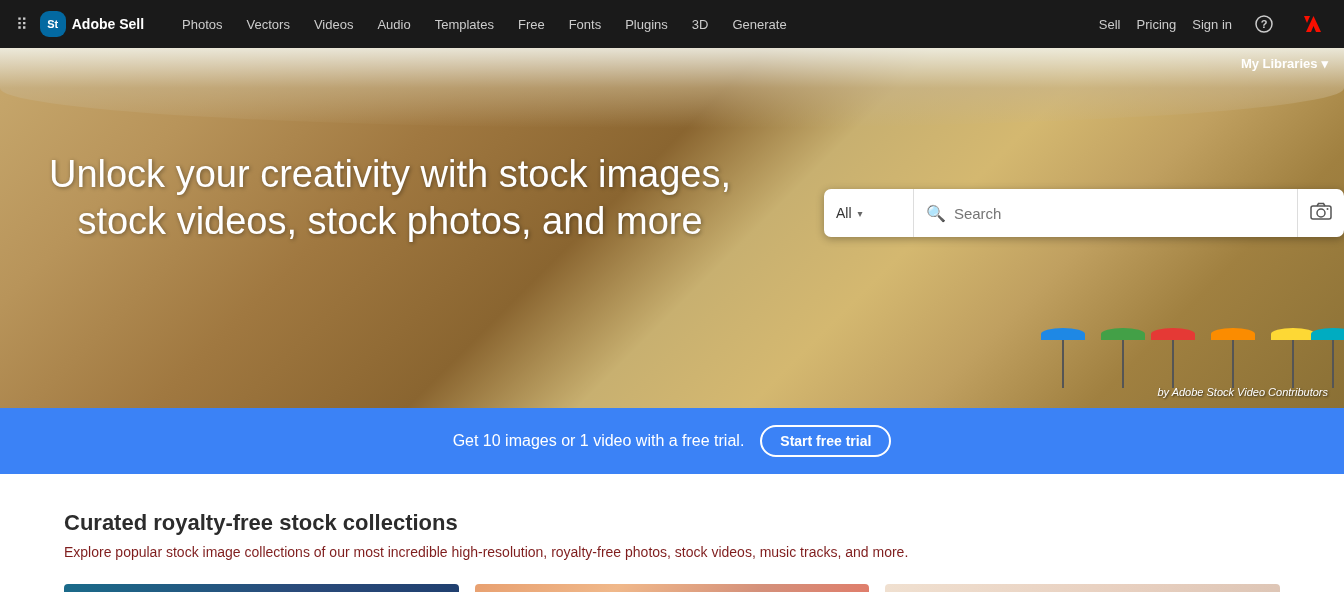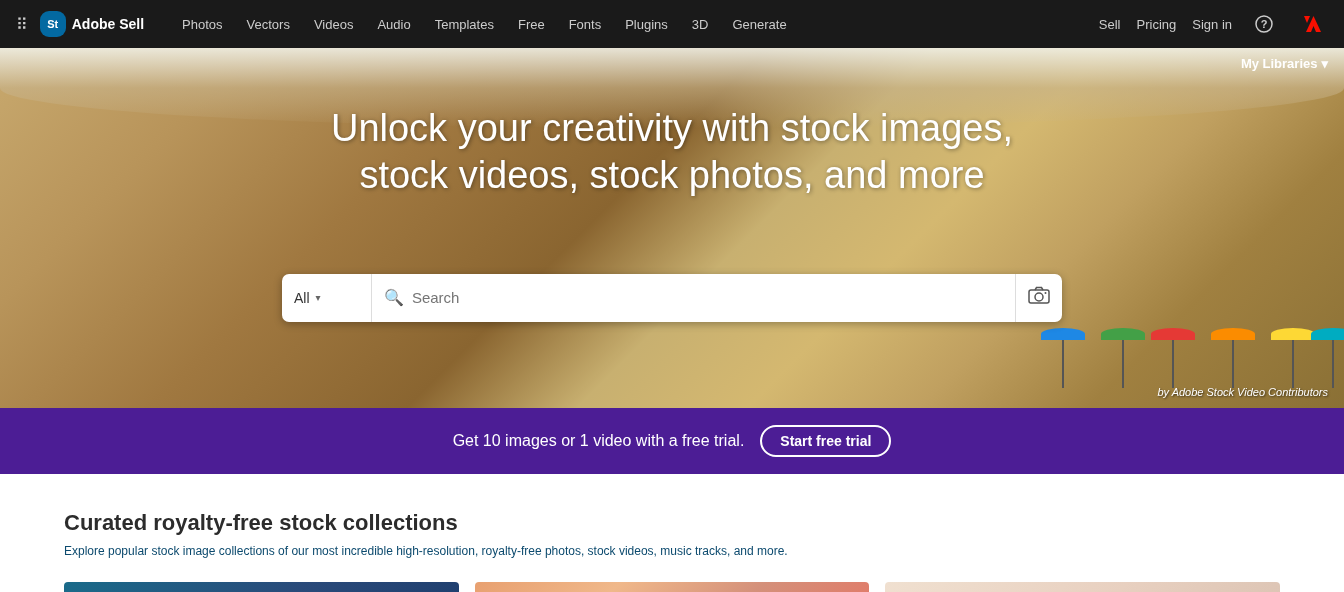--- a/index.html
+++ b/index.html
@@ -157,21 +157,21 @@
       right: 16px;
       color: #fff;
       font-size: 11px;
       font-style: italic;
       text-shadow: 1px 1px 2px rgba(0,0,0,0.6);
     }
     .hero-content {
       position: absolute;
       top: 0; left: 0; right: 0; bottom: 0;
       display: flex;
-      flex-direction: column;
+      flex-direction: row;
       align-items: center;
       justify-content: center;
       padding-bottom: 30px;
       gap: 44px;
     }
     .hero-title {
       color: #fff;
       font-size: 38px;
       font-weight: 300;
       text-align: center;
@@ -248,21 +248,21 @@
       font-size: 13px;
       font-weight: 600;
       cursor: pointer;
       display: flex;
       align-items: center;
       gap: 4px;
     }
 
     
     .promo-banner {
-      background: #4c1d95;
+      background: #3b82f6;
       height: 66px;
       display: flex;
       align-items: center;
       justify-content: center;
       gap: 16px;
     }
     .promo-text {
       color: #fff;
       font-size: 16px;
     }
@@ -283,22 +283,22 @@
       padding: 36px 64px 20px;
       background: #fff;
     }
     .collections-title {
       font-size: 22px;
       font-weight: 700;
       color: #2c2c2c;
       margin-bottom: 8px;
     }
     .collections-subtitle {
-      font-size: 12px;
-      color: #0c4a6e;
+      font-size: 14px;
+      color: #7f1d1d;
       margin-bottom: 24px;
     }
     .collections-grid {
       display: grid;
       grid-template-columns: repeat(3, 1fr);
       gap: 16px;
     }
     .collection-card {
       height: 90px;
       border-radius: 4px;

